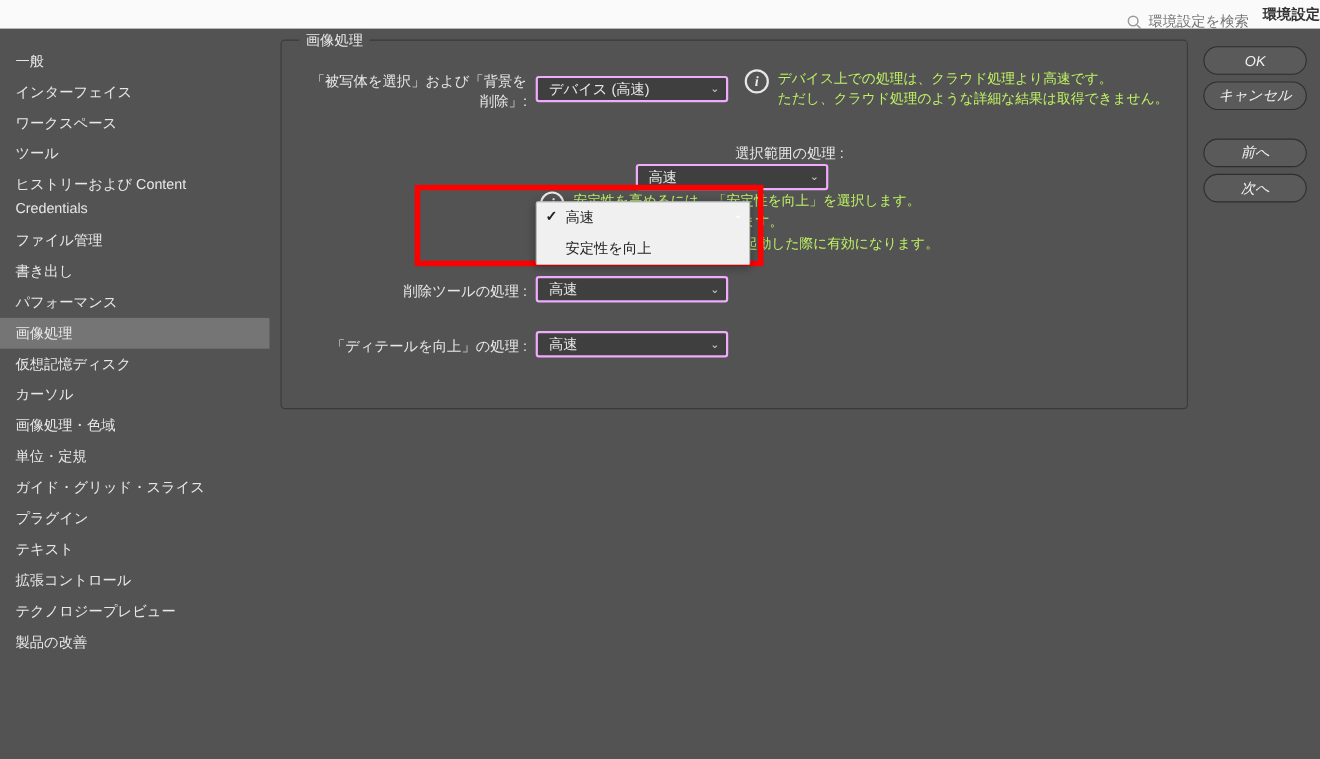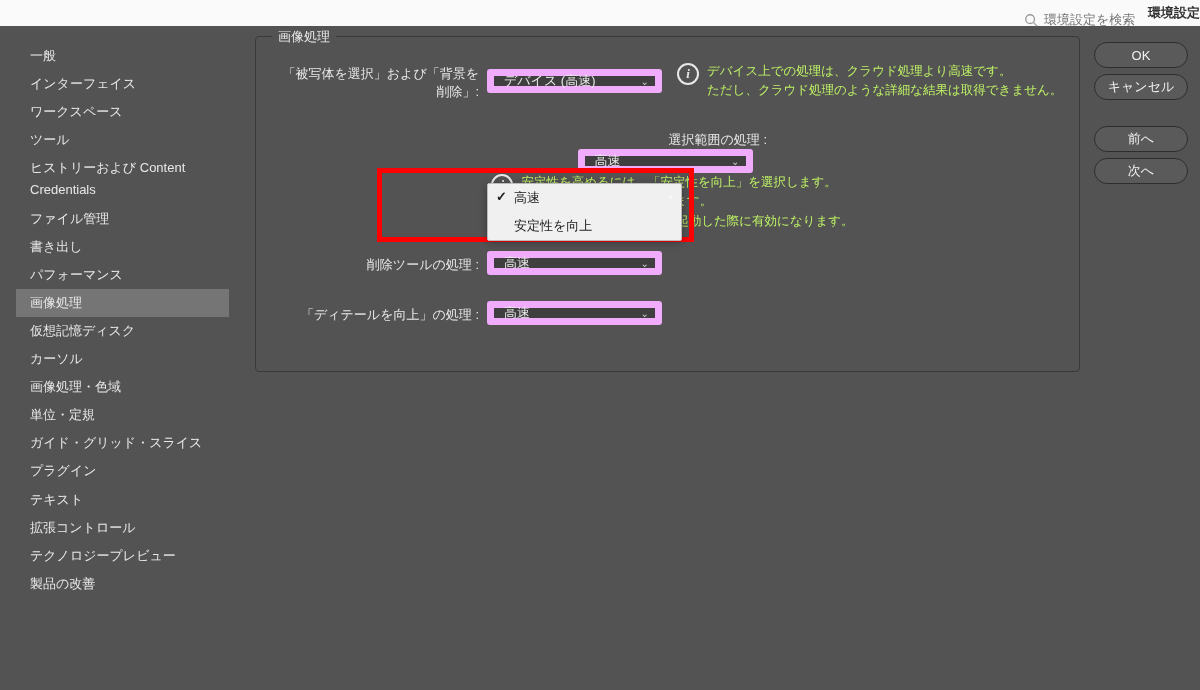--- a/index.html
+++ b/index.html
@@ -2,36 +2,36 @@
 <html><head>
 <meta charset="utf-8">
 <style>
 * { margin: 0; padding: 0; box-sizing: border-box; font-family: -apple-system, "Hiragino Sans", "Hiragino Kaku Gothic ProN", sans-serif; }
 body { background: #535353; width: 1200px; height: 690px; overflow: hidden; color: #e8e8e8; font-size: 13px; }
 .titlebar { height: 26px; background: #fafafa; display: flex; align-items: center; justify-content: flex-end; position: relative; color: #333; font-weight: 600; font-size: 13px; }
 .search-wrap { position: absolute; right: 16px; top: 12px; display: flex; align-items: center; gap: 6px; color: #aaa; }
 .search-wrap input { border: none; background: transparent; outline: none; font-size: 13px; width: 140px; color: #888; }
 .search-wrap svg { width: 14px; height: 14px; }
 .content { display: flex; height: calc(100% - 26px); background: #535353; padding-top: 10px; }
-.sidebar { width: 245px; padding: 6px 16px; }
+.sidebar { width: 245px; padding: 6px 0; }
 .sidebar-item { padding: 3px 14px; cursor: default; font-size: 13px; color: #e8e8e8; line-height: 1.7; }
 .sidebar-item.active { background: #757575; }
 .main { flex: 1; padding: 0 10px 10px 10px; position: relative; }
 .panel { border: 1px solid #3a3a3a; border-radius: 4px; padding: 24px 16px 20px 16px; position: relative; min-height: 250px; }
 .panel-title { position: absolute; top: -9px; left: 16px; background: #535353; padding: 0 6px; font-size: 13px; color: #e8e8e8; }
 .row { display: flex; align-items: center; margin-bottom: 26px; }
 .label-cell { width: 215px; text-align: right; padding-right: 8px; padding-top: 4px; font-size: 13px; color: #e8e8e8; }
 .control-cell { width: 180px; }
 .info-cell { display: flex; align-items: flex-start; gap: 8px; padding-left: 10px; flex: 1; }
-.select { background: #3f3f3f; border: 7px solid #f0abfc; border-radius: 3px; height: 24px; width: 175px; display: flex; align-items: center; justify-content: space-between; padding: 0 6px 0 10px; font-size: 13px; color: #e8e8e8; cursor: default; }
+.select { background: #3f3f3f; border: 2px solid #f0abfc; border-radius: 3px; height: 24px; width: 175px; display: flex; align-items: center; justify-content: space-between; padding: 0 6px 0 10px; font-size: 13px; color: #e8e8e8; cursor: default; }
 .chev { font-size: 10px; color: #ccc; }
 .info-icon { width: 22px; height: 22px; border: 2px solid #e8e8e8; border-radius: 50%; display: flex; align-items: center; justify-content: center; font-family: Georgia, serif; font-style: italic; font-weight: bold; font-size: 13px; flex-shrink: 0; margin-top: 1px; }
 .info-text { font-size: 12.5px; line-height: 1.55; color: #bef264; }
 .right-buttons { width: 110px; padding: 6px 12px 0 4px; display: flex; flex-direction: column; gap: 6px; }
-.btn { background: #5a5a5a; border: 1px solid #2e2e2e; border-radius: 14px; height: 26px; display: flex; align-items: center; justify-content: center; font-size: 13px; color: #f0f0f0; cursor: default; }
+.btn { background: #5a5a5a; border: 1px solid #2e2e2e; border-radius: 14px; height: 26px; display: flex; align-items: center; justify-content: center; font-size: 13px; color: #f0f0f0; cursor: default; font-style: italic; }
 .highlight-box { position: absolute; border: 5px solid #ff0000; pointer-events: none; }
 .dropdown-menu { position: absolute; background: #f0f0f0; border: 1px solid #bbb; border-radius: 2px; box-shadow: 0 2px 8px rgba(0,0,0,.3); min-width: 195px; z-index: 10; }
 .dropdown-item { padding: 5px 12px 5px 26px; font-size: 13px; color: #222; position: relative; cursor: default; }
 .dropdown-item.checked::before { content: "✓"; position: absolute; left: 8px; font-weight: bold; }
 .dropdown-chev { position: absolute; right: 6px; top: 5px; font-size: 10px; color: #fff; }
 </style>
 </head>
 <body>
 
 <div class="titlebar">

